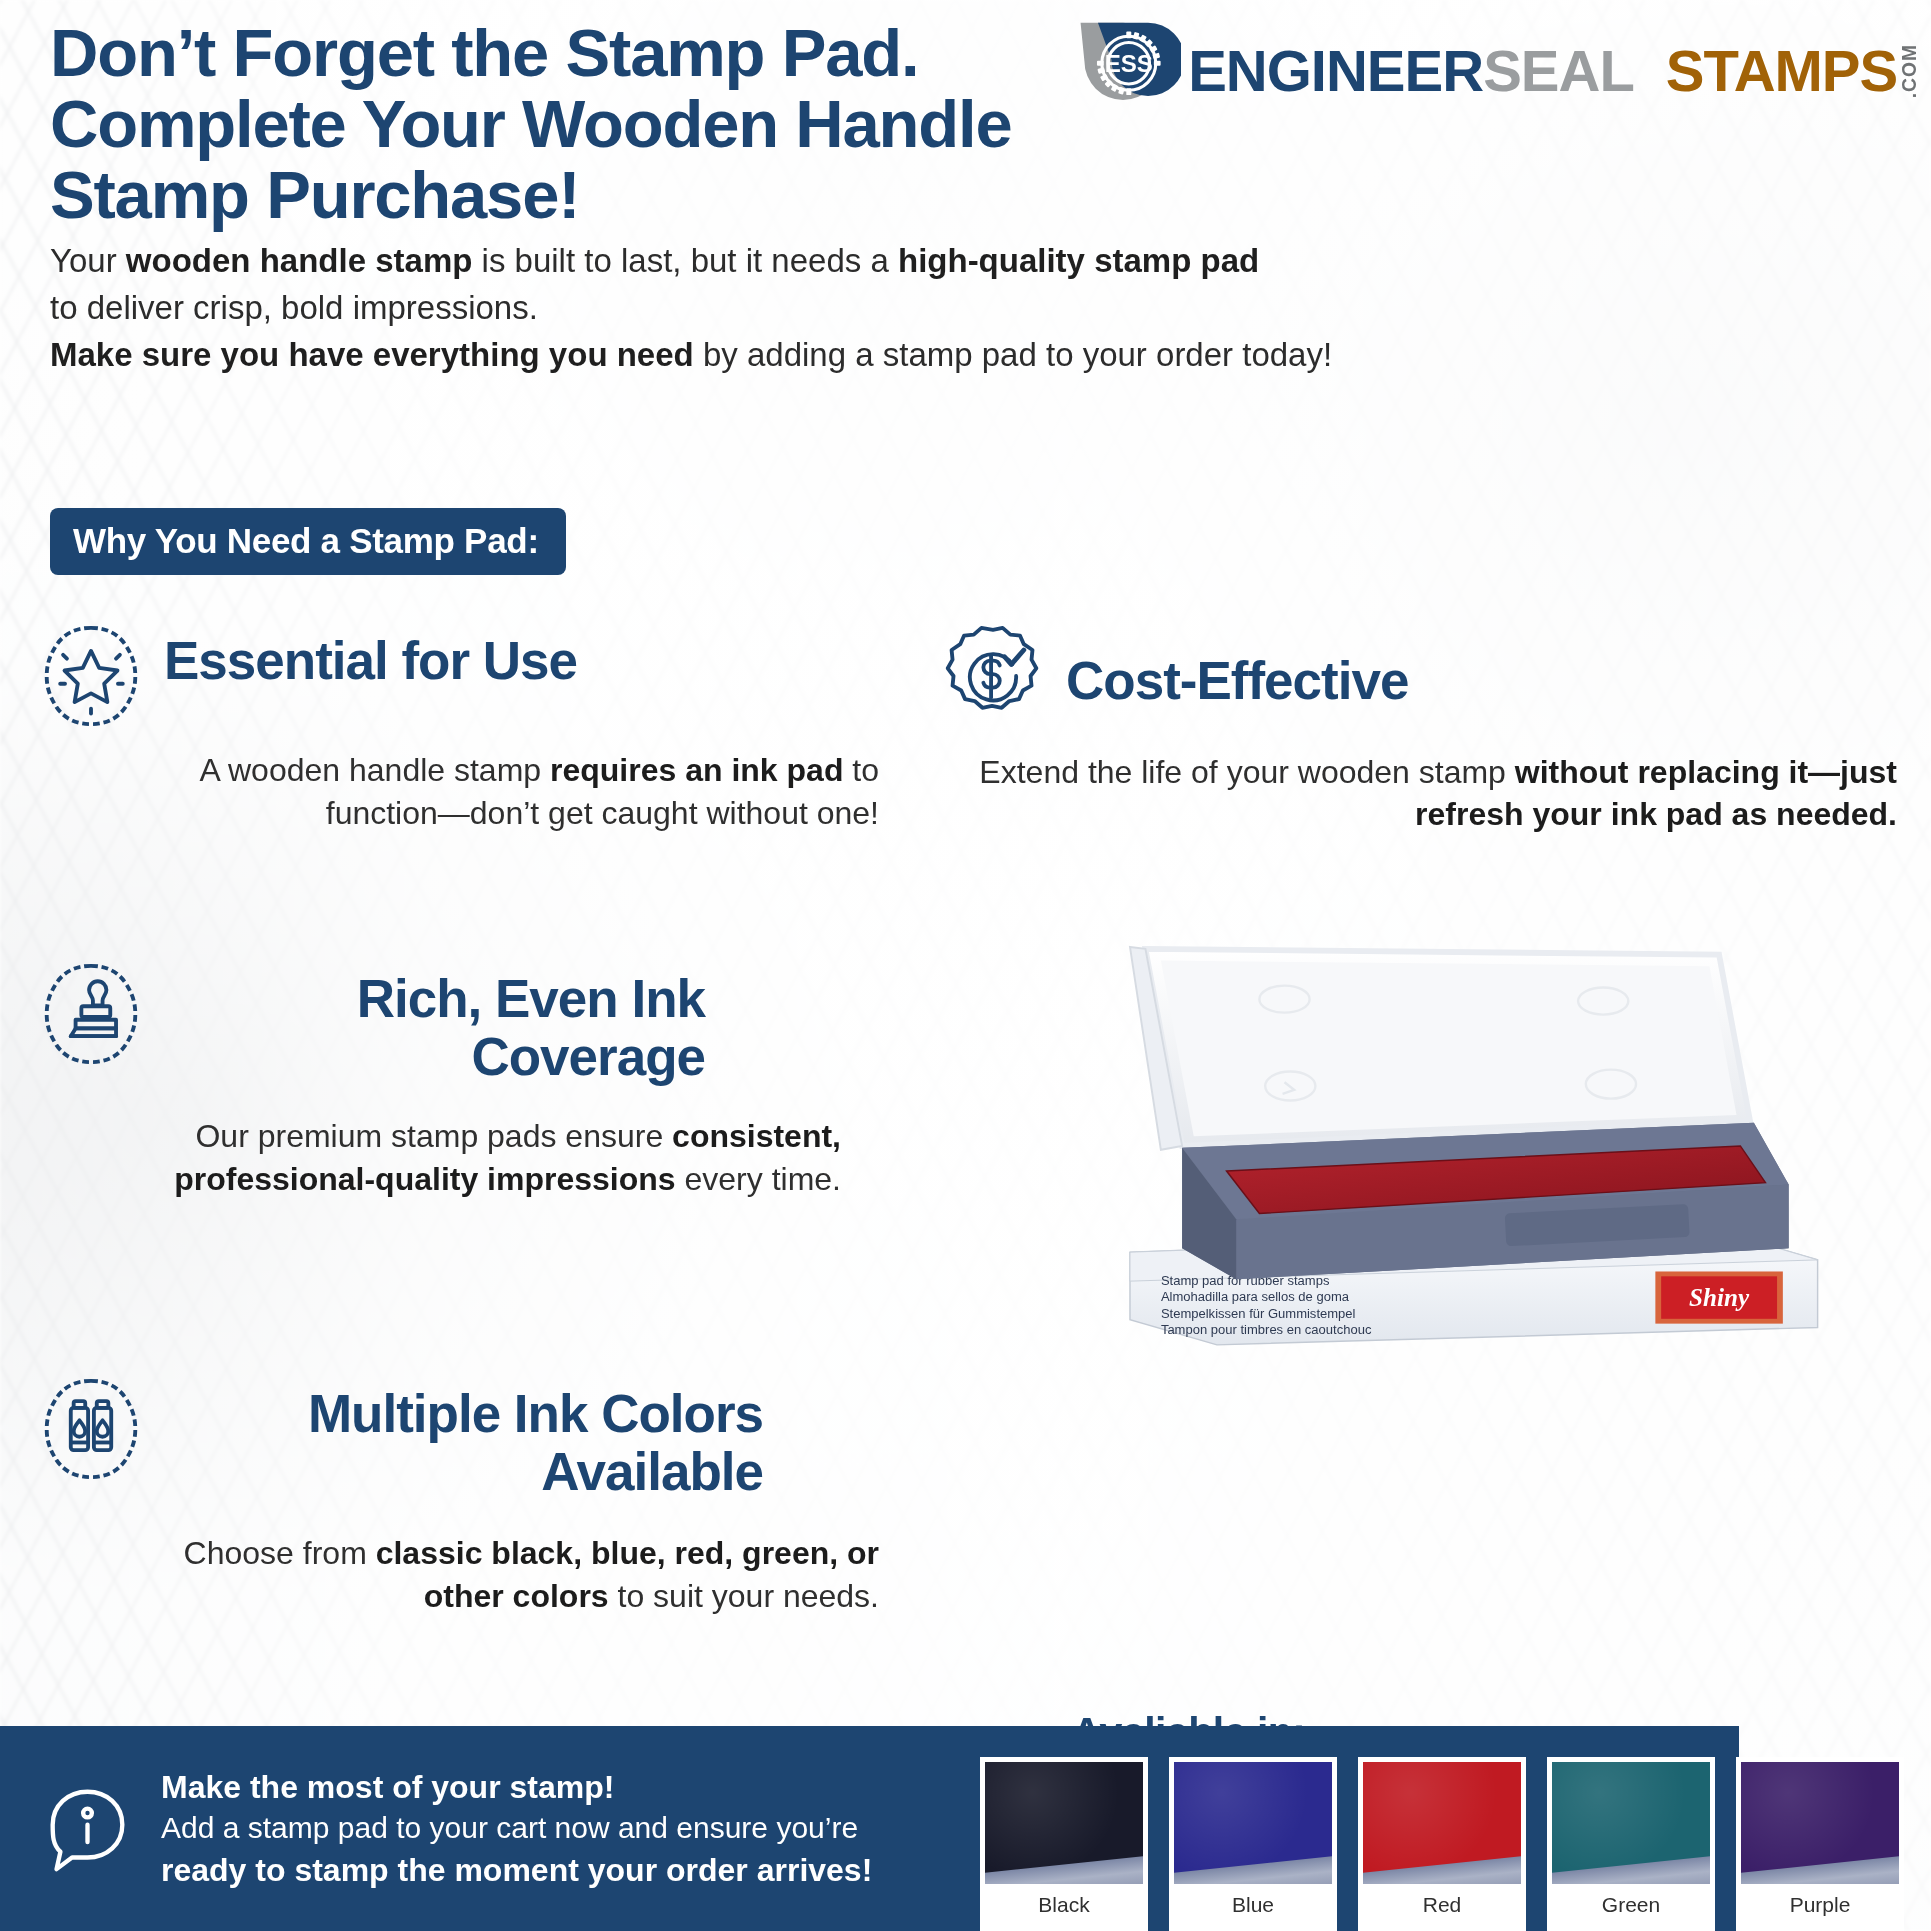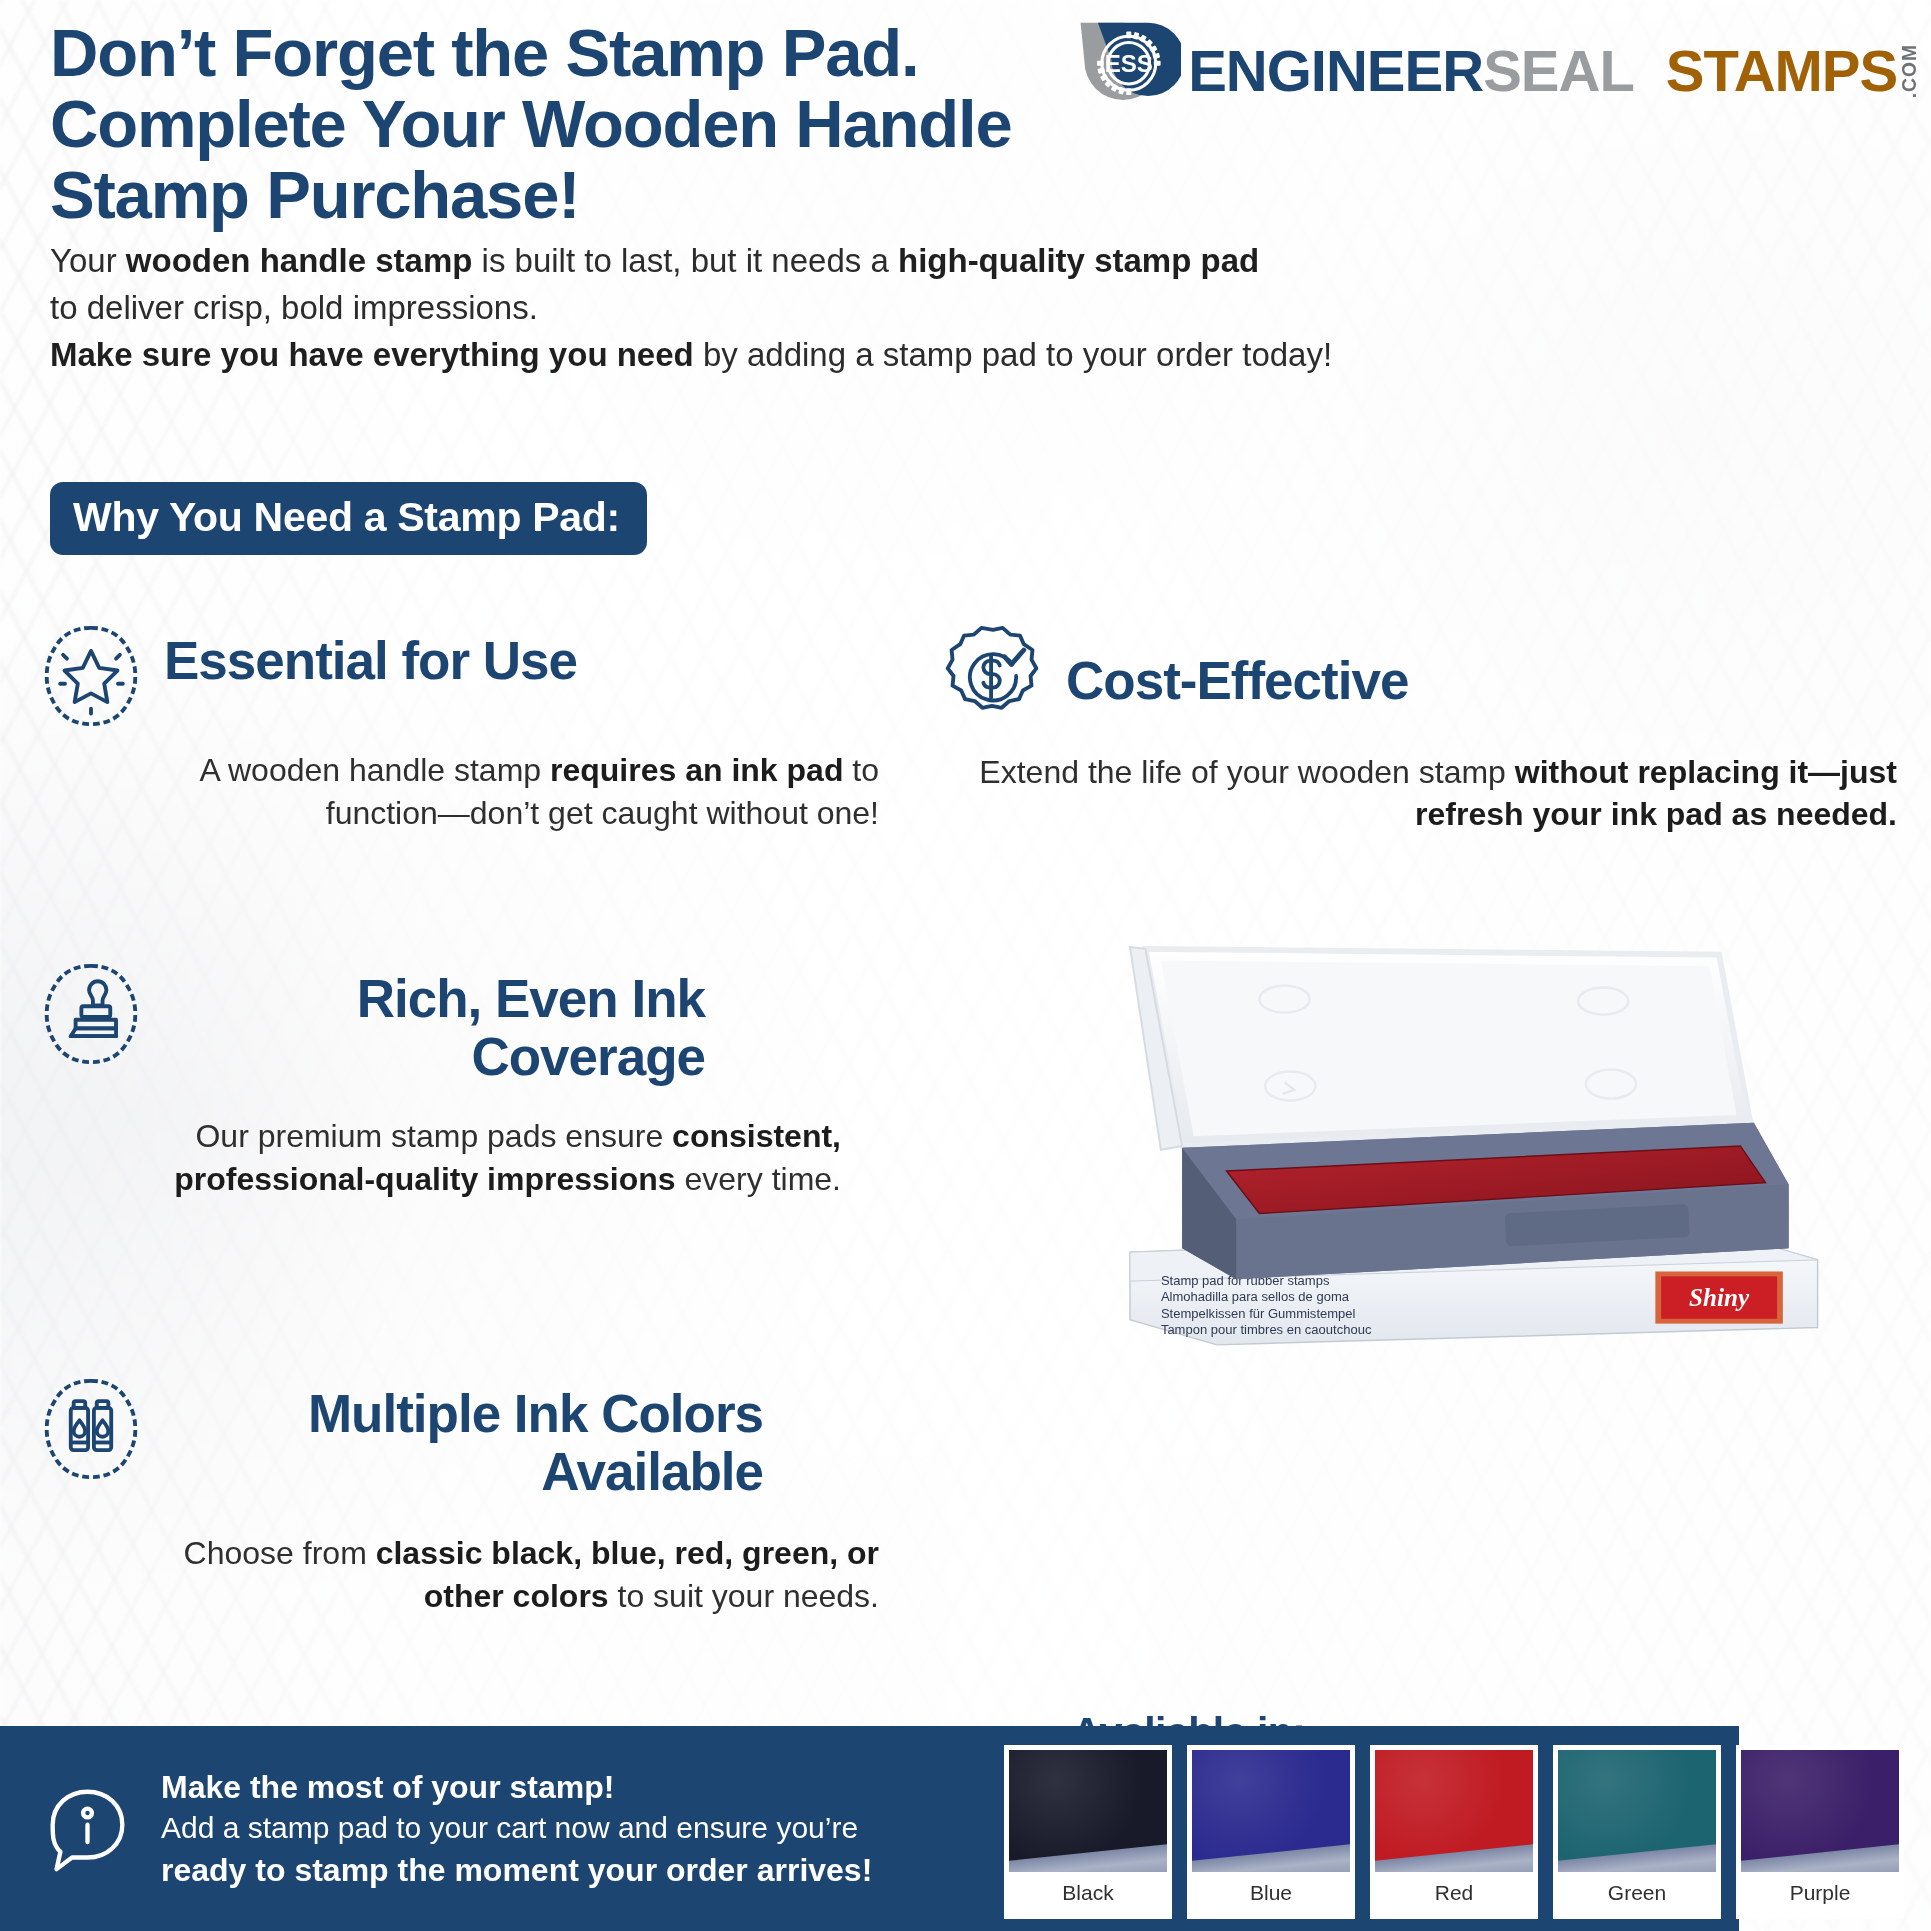--- a/index.html
+++ b/index.html
@@ -62,24 +62,24 @@
 
   
   .intro{
     position:absolute; left:50px; top:238px; width:1390px;
     font-size:33px; line-height:1.42; color:#2c2c2c; font-weight:400;
   }
   .intro b{ font-weight:800; color:#1f1f1f; }
 
   
   .pill{
-    position:absolute; left:50px; top:482px;
+    position:absolute; left:50px; top:508px;
     background:#1d4571; color:#ffffff;
-    padding:14.5px 27px 17.4px 23px; border-radius:13px;
-    font-weight:900; font-size:41px; letter-spacing:-0.3px; line-height:1;
+    padding:14.5px 27px 17.4px 23px; border-radius:8px;
+    font-weight:900; font-size:35px; letter-spacing:-0.3px; line-height:1;
   }
 
   
   .feat{ position:absolute;text-align:right; }
   .feat .row{ display:flex; align-items:flex-start; gap:21px; }
   .badge-ic{ width:104px; height:108px; flex:none; margin-top:3.9px; }
   .feat h3{
     font-weight:900; font-size:53px; line-height:1.1;
     color:#1d4571; letter-spacing:-1px; padding-top:13.5px;
   }
@@ -120,22 +120,22 @@
   .footer-ic{ margin-left:43px; width:89px; height:89px; flex:none; }
   .footer-txt{
     margin-left:29px; color:#ffffff; font-size:30px; line-height:1.34; width:898px;
   }
   .footer-txt .l1{ font-weight:900; font-size:32px; }
   .footer-txt .l3{ font-weight:900; font-size:32px; }
   .footer-txt b{ font-weight:400; }
 
   
   .swatches{
-    position:absolute; right:29px; bottom:14px;
-    display:flex; gap:19px; z-index:4;
+    position:absolute; right:29px; bottom:2px;
+    display:flex; gap:25px; z-index:4;
   }
   .sw{
     width:164px; height:170px; background:#ffffff;
     border:3.9px solid #ffffff; outline:2.9px solid #ffffff;
     display:flex; flex-direction:column; overflow:hidden;
     box-shadow:0 0 0 2.9px #1d4571 inset;
   }
   .sw-photo{ height:122px; position:relative; overflow:hidden; }
   .sw-photo .ink{ position:absolute; inset:0; }
   .sw-photo .rim{

